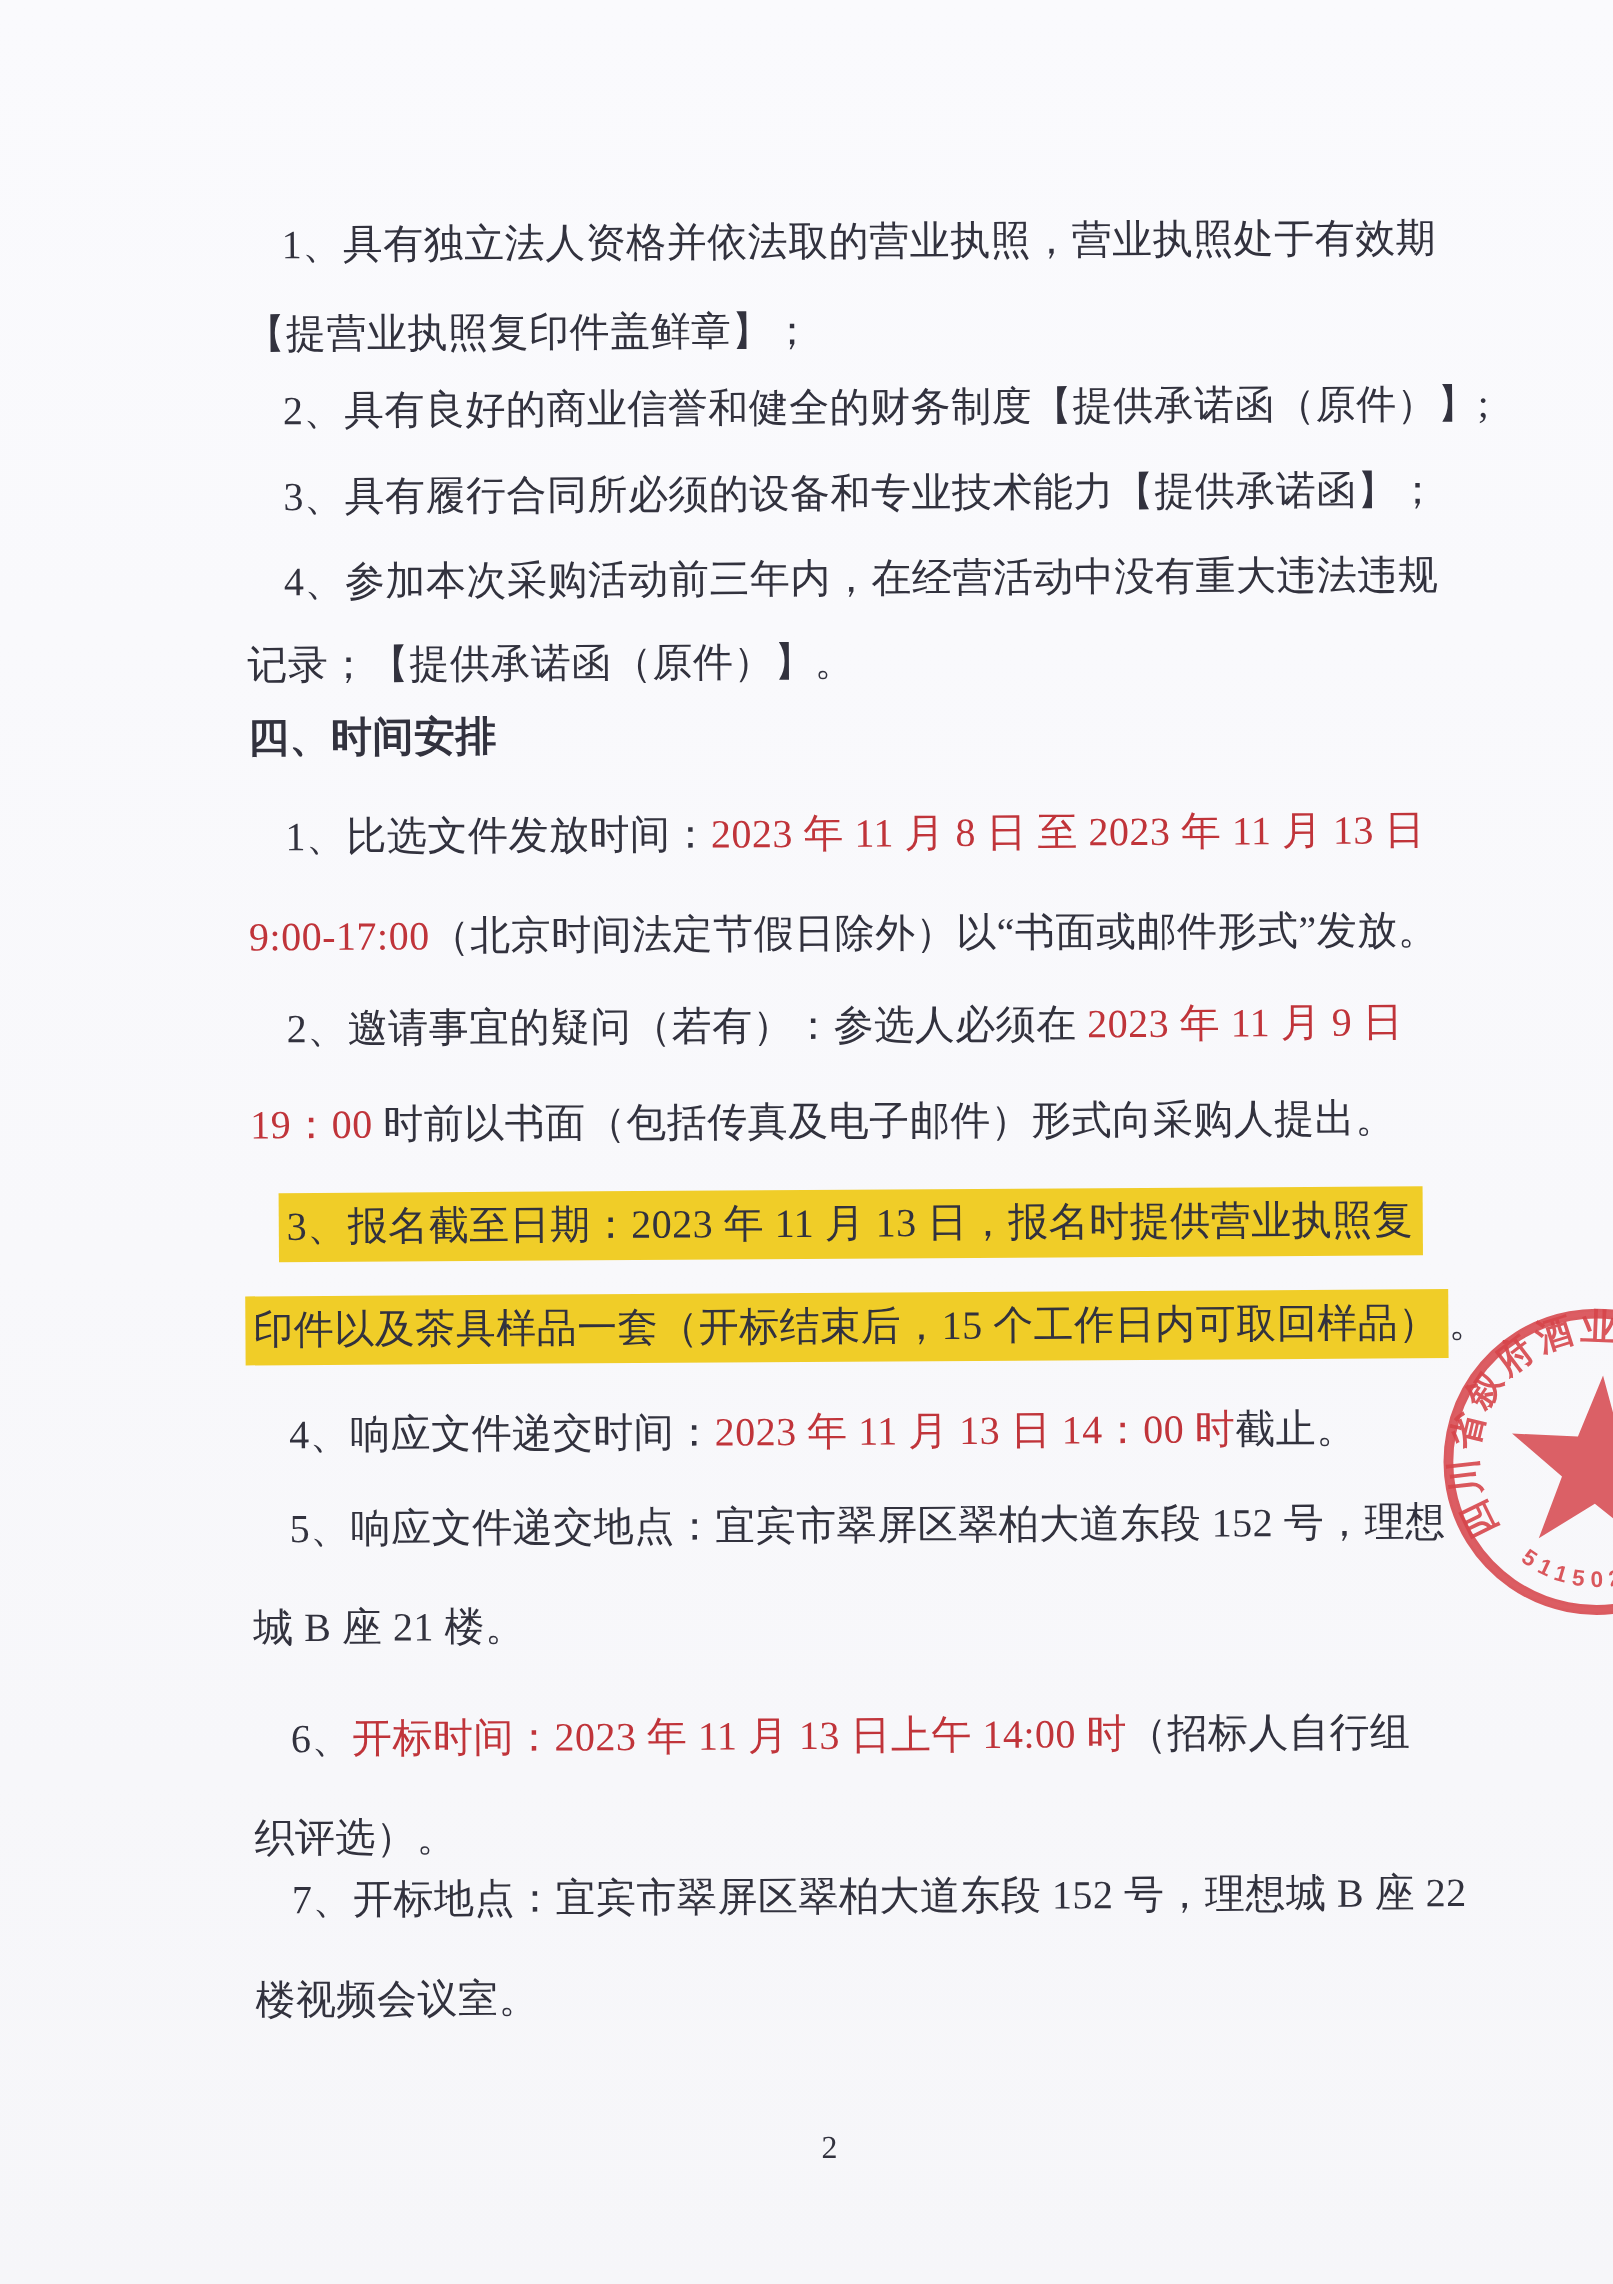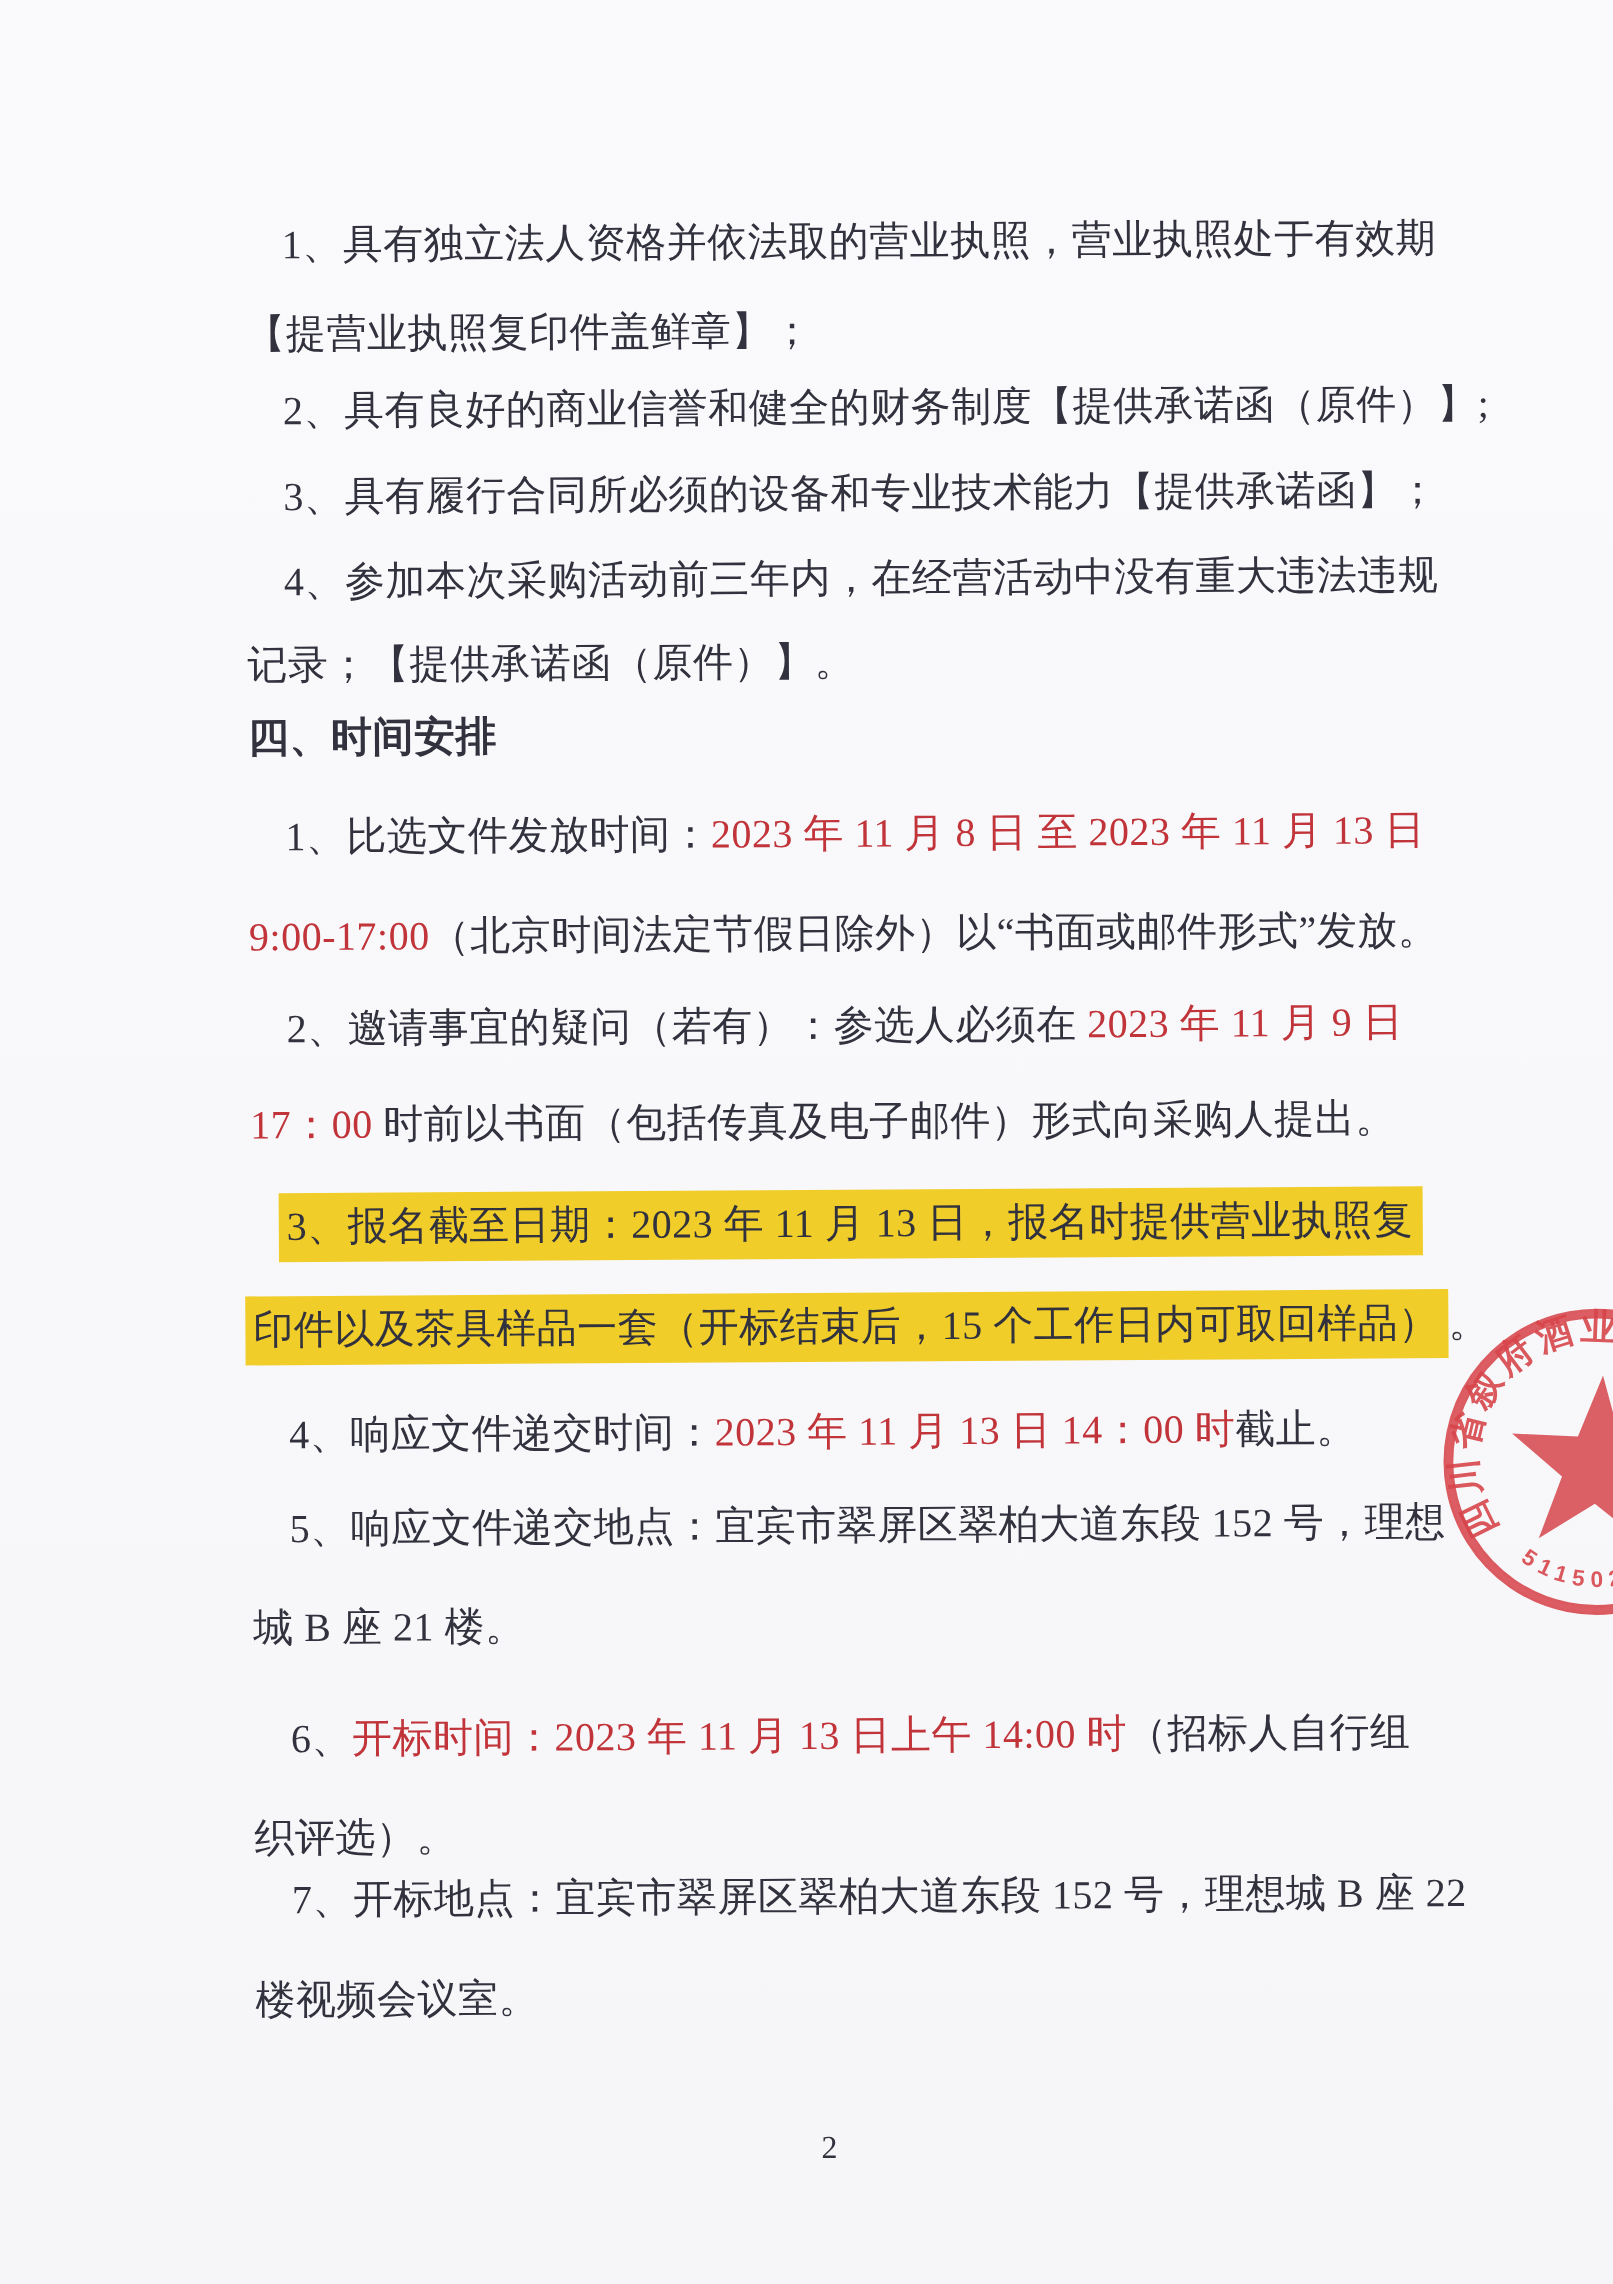--- a/index.html
+++ b/index.html
@@ -58,21 +58,21 @@
     <div class="line" style="left:287px;top:470px;"><span>3、具有履行合同所必须的设备和专业技术能力【提供承诺函】；</span></div>
     <div class="line" style="left:287px;top:555px;"><span>4、参加本次采购活动前三年内，在经营活动中没有重大违法违规</span></div>
     <div class="line" style="left:250px;top:638px;"><span>记录；【提供承诺函（原件）】。</span></div>
 
     <div class="line bold" style="left:250px;top:710px;font-size:41px;"><span>四、时间安排</span></div>
 
     <div class="line" style="left:287px;top:810px;"><span>1、比选文件发放时间：</span><span class="red">2023 年 11 月 8 日 至 2023 年 11 月 13 日</span></div>
     <div class="line" style="left:250px;top:910px;"><span class="red">9:00-17:00</span><span>（北京时间法定节假日除外）以“书面或邮件形式”发放。</span></div>
 
     <div class="line" style="left:287px;top:1002px;"><span>2、邀请事宜的疑问（若有）：参选人必须在 </span><span class="red">2023 年 11 月 9 日</span></div>
-    <div class="line" style="left:250px;top:1098px;"><span class="red">17：00 </span><span>时前以书面（包括传真及电子邮件）形式向采购人提出。</span></div>
+    <div class="line" style="left:250px;top:1098px;"><span class="red">19：00 </span><span>时前以书面（包括传真及电子邮件）形式向采购人提出。</span></div>
 
     <div class="line" style="left:278px;top:1200px;"><span class="hl">3、报名截至日期：2023 年 11 月 13 日，报名时提供营业执照复</span></div>
     <div class="line" style="left:244px;top:1303px;"><span class="hl">印件以及茶具样品一套（开标结束后，15 个工作日内可取回样品）</span><span>。</span></div>
 
     <div class="line" style="left:287px;top:1408px;"><span>4、响应文件递交时间：</span><span class="red">2023 年 11 月 13 日 14：00 时</span><span>截止。</span></div>
 
     <div class="line" style="left:287px;top:1502px;"><span>5、响应文件递交地点：宜宾市翠屏区翠柏大道东段 152 号，理想</span></div>
     <div class="line" style="left:250px;top:1601px;"><span>城 B 座 21 楼。</span></div>
 
     <div class="line" style="left:287px;top:1712px;"><span>6、</span><span class="red">开标时间：2023 年 11 月 13 日上午 14:00 时</span><span>（招标人自行组</span></div>

